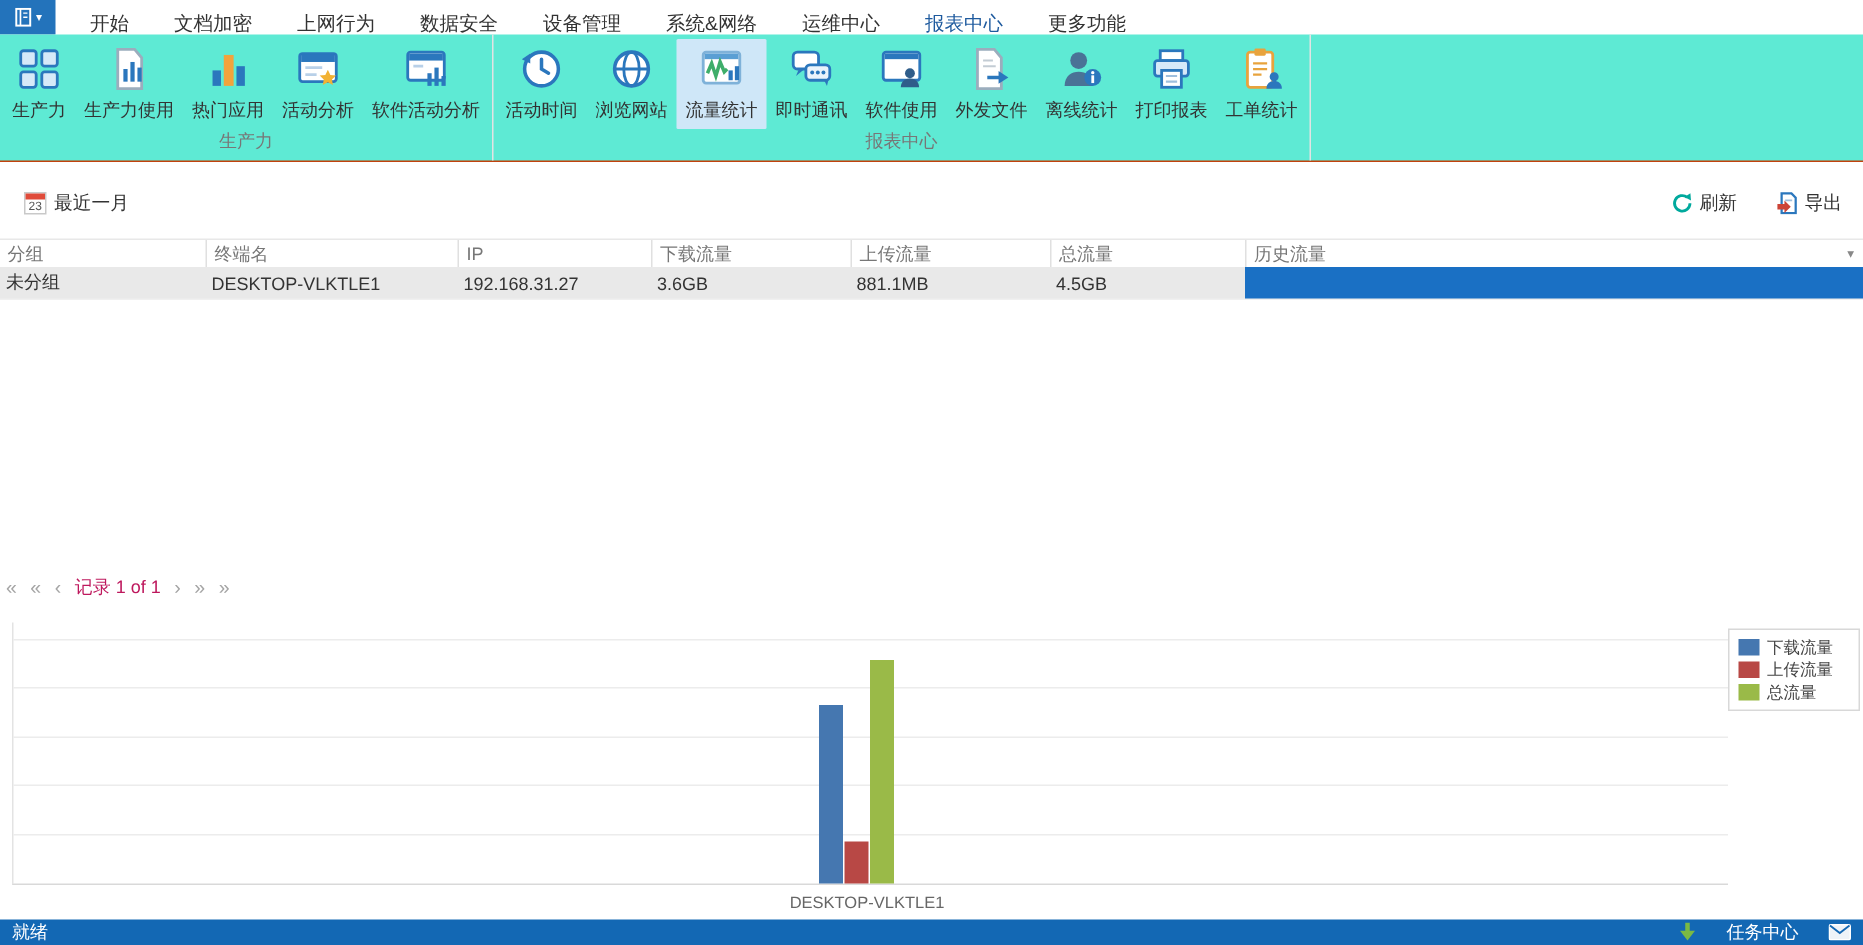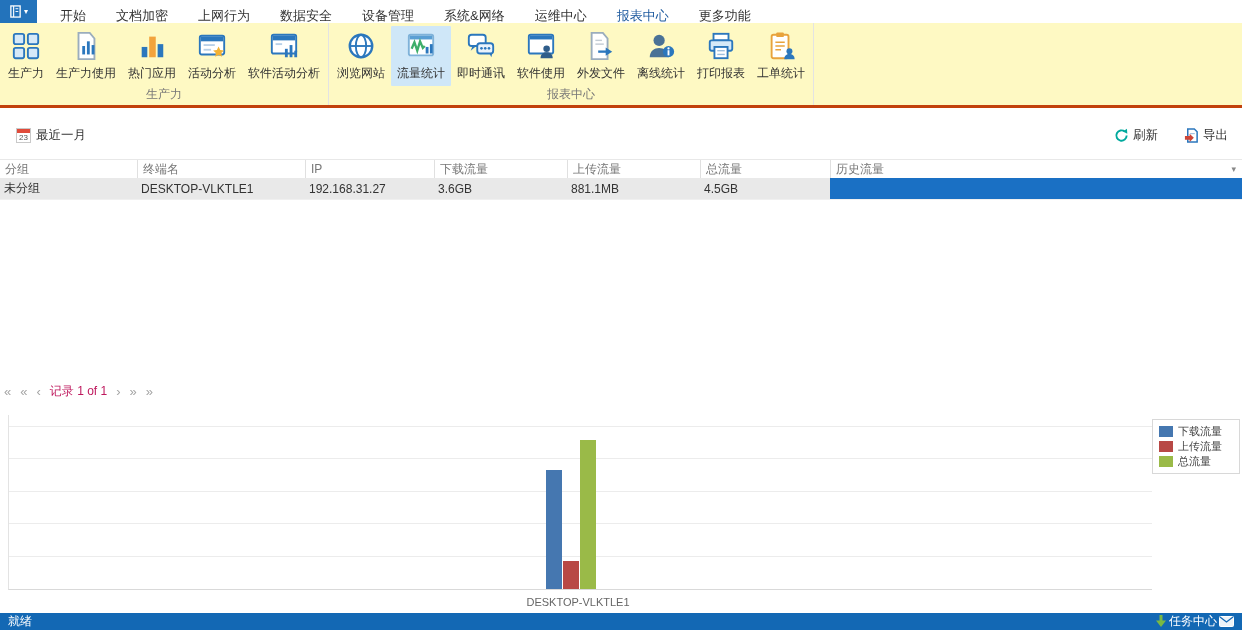--- a/index.html
+++ b/index.html
@@ -10,21 +10,21 @@
   
   .menubar { position:absolute; top:0; left:0; right:0; height:23px; display:flex; align-items:stretch; background:#fff; }
   .appbtn { width:37px; height:23px; background:#2373bb; display:flex; align-items:center; justify-content:center; gap:2px; cursor:pointer; }
   .appbtn svg { display:block; }
   .appbtn .caret { color:#fff; font-size:8px; line-height:1; }
   .tabs { display:flex; align-items:stretch; margin-left:8px; }
   .tab { padding:16px 15px; display:flex; align-items:center; font-size:13px; color:#333; cursor:pointer; border-bottom:2px solid transparent; }
   .tab.sel { color:#1e5a9e; border-bottom:2px solid #2b77bd; }
 
   
-  .ribbon { position:absolute; top:23px; left:0; right:0; height:85px; background:#fef9c3; border-bottom:3px solid #c2410c; display:flex; }
+  .ribbon { position:absolute; top:23px; left:0; right:0; height:85px; background:#5eead4; border-bottom:1px solid #c2410c; display:flex; }
   .rgroup { display:flex; flex-direction:column; border-right:1px solid #e3e3e3; padding:0 2px; }
   .ritems { display:flex; flex:1; align-items:flex-start; padding-top:3px; }
   .ritem { display:flex; flex-direction:column; align-items:center; padding:3px 6px 4px 6px; cursor:pointer; border-radius:1px; }
   .ritem.sel { background:#cfe7f8; }
   .ricon { width:32px; height:34px; display:flex; align-items:center; justify-content:center; }
   .rlabel { font-size:12px; color:#333; margin-top:2px; white-space:nowrap; }
   .glabel { text-align:center; font-size:12px; color:#777; padding-bottom:4px; }
 
   
   .toolbar { position:absolute; top:109px; left:0; right:0; height:50px; }
@@ -61,21 +61,21 @@
   .b0{left:537px} .b1{left:554px} .b2{left:571px}
   .xlabel { position:absolute; top:190px; left:508px; width:140px; text-align:center; font-size:11px; color:#666; }
   .legend { position:absolute; right:2px; top:13px; width:88px; background:#fff; border:1px solid #d8d8d8; padding:4px 6px; }
   .lrow { display:flex; align-items:center; height:15px; }
   .sw { width:14px; height:11px; margin-right:5px; flex:none; }
   .lname { font-size:11px; color:#444; white-space:nowrap; }
 
   
   .statusbar { position:absolute; left:0; right:0; bottom:0; height:17px; background:#1368b4; display:flex; align-items:flex-start; justify-content:space-between; padding:0 8px; }
   .statusbar .ready { color:#fff; font-size:12px; }
-  .taskcenter { display:flex; align-items:center; gap:2px; cursor:pointer; }
+  .taskcenter { display:flex; align-items:center; gap:20px; cursor:pointer; }
   .taskcenter .tlabel { color:#fff; font-size:12px; }
 </style>
 </head>
 <body>
 
 <div class="app">
 
   <div class="menubar">
     <div class="appbtn">
       <svg width="13" height="13" viewBox="0 0 14 14">
@@ -159,20 +159,30 @@
               </svg>
             </span>
           <span class="rlabel">软件活动分析</span>
         </div>
       </div>
       <div class="glabel">生产力</div>
     </div>
 
     <div class="rgroup">
       <div class="ritems">
+        <div class="ritem">
+          <span class="ricon">
+              <svg width="30" height="30" viewBox="0 0 32 32">
+                <circle cx="16" cy="16" r="12" fill="#fff" stroke="#2b77bd" stroke-width="2.5"></circle>
+                <path d="M16 9v7l5 3" fill="none" stroke="#2b77bd" stroke-width="2.5" stroke-linecap="round"></path>
+                <polygon points="2,9 8,5 8,12" fill="#2b77bd"></polygon>
+              </svg>
+            </span>
+          <span class="rlabel">活动时间</span>
+        </div>
         <div class="ritem">
           <span class="ricon">
               <svg width="30" height="30" viewBox="0 0 32 32">
                 <circle cx="16" cy="16" r="12" fill="#fff" stroke="#2b77bd" stroke-width="2.5"></circle>
                 <ellipse cx="16" cy="16" rx="5.5" ry="12" fill="none" stroke="#2b77bd" stroke-width="2"></ellipse>
                 <line x1="4" y1="16" x2="28" y2="16" stroke="#2b77bd" stroke-width="2"></line>
               </svg>
             </span>
           <span class="rlabel">浏览网站</span>
         </div>

